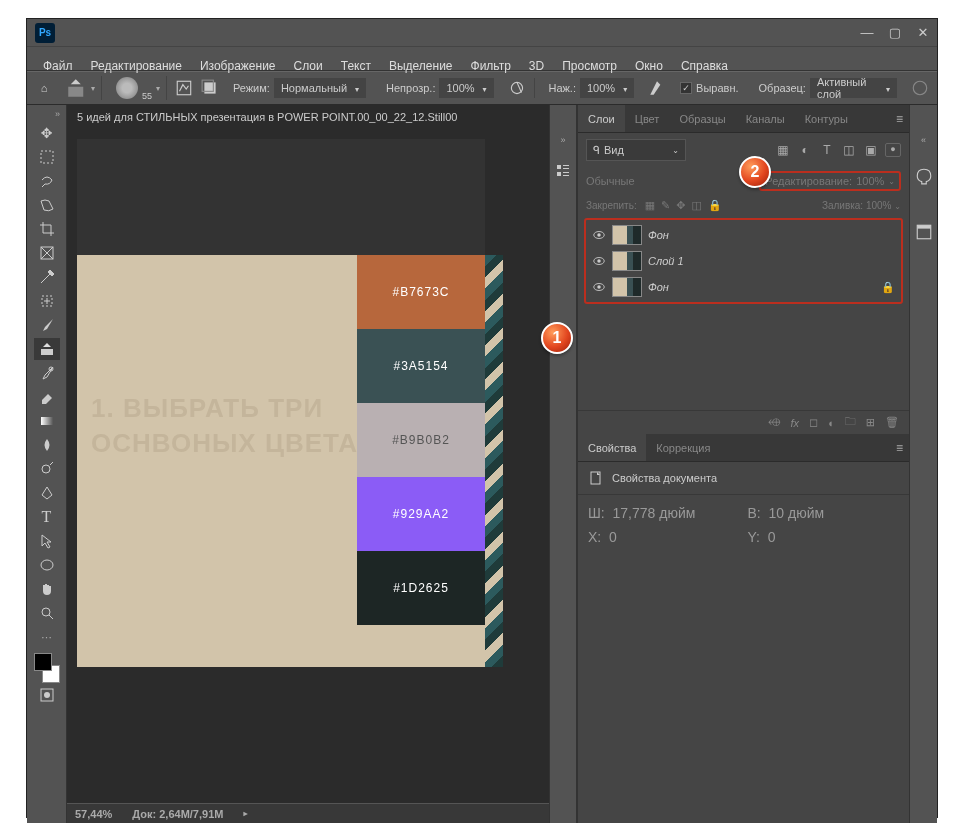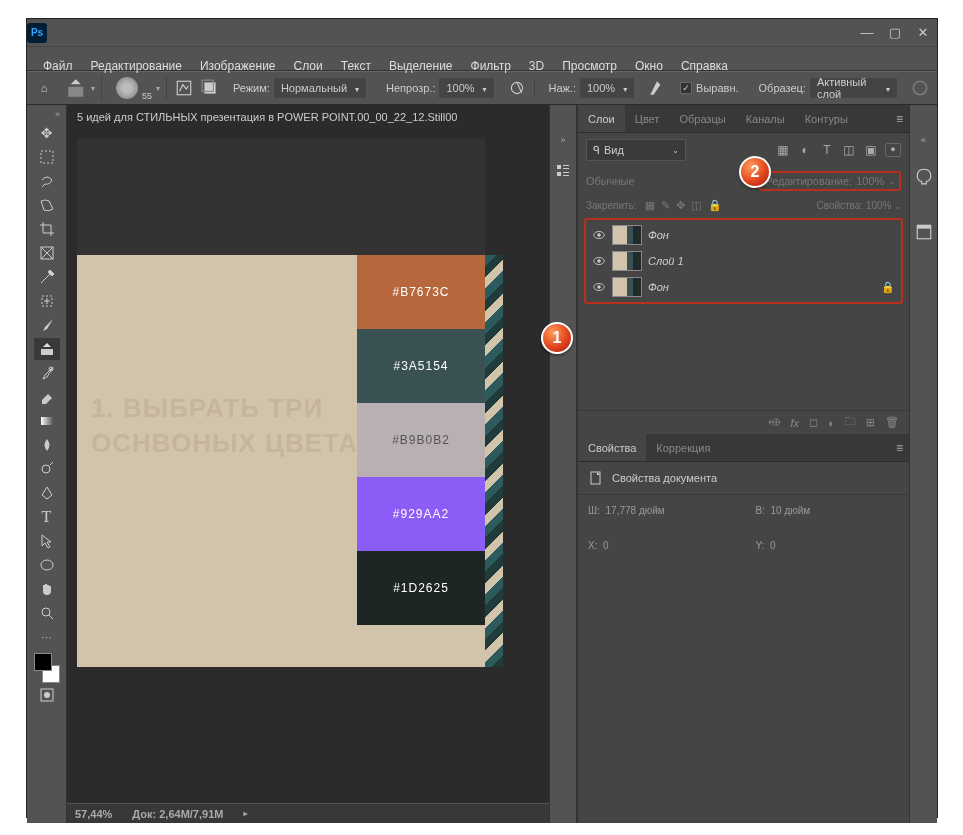--- a/index.html
+++ b/index.html
@@ -1,18 +1,18 @@
 <!DOCTYPE html>
 <html><head>
 <meta charset="utf-8">
 <style>
 * { box-sizing: border-box; margin: 0; padding: 0; font-family: Tahoma, Arial, sans-serif; user-select: none; }
 body { background: #fff; width: 963px; height: 835px; position: relative; overflow: hidden; }
 .app-shell { position: absolute; left: 26px; top: 18px; width: 912px; height: 800px; background: #535353; border: 1px solid #222; }
-.titlebar { height: 28px; background: #535353; display: flex; align-items: center; padding: 0 0 0 0; border-bottom: 1px solid #444; }
+.titlebar { height: 28px; background: #535353; display: flex; align-items: center; padding: 0 0 0 8px; border-bottom: 1px solid #444; }
 .titlebar .ps-icon { width: 20px; height: 20px; background: #001e36; border-radius: 3px; display: flex; align-items: center; justify-content: center; color: #31a8ff; font-size: 10px; font-weight: bold; }
 .win-controls { margin-left: auto; display: flex; }
 .win-btn { width: 28px; height: 22px; display: flex; align-items: center; justify-content: center; color: #ccc; font-size: 13px; }
 .menubar { height: 24px; background: #535353; display: flex; align-items: center; gap: 2px; padding: 0 8px; color: #ddd; font-size: 12px; border-bottom: 1px solid #333; }
 .menubar span { padding: 2px 8px; cursor: pointer; margin-top: 15px; }
 .optionsbar { height: 34px; background: #535353; display: flex; align-items: center; padding: 0 8px; gap: 8px; color: #ccc; font-size: 11px; border-bottom: 1px solid #2b2b2b; border-top: 1px solid #666; }
 .opt-block { display: flex; align-items: center; gap: 4px; padding: 0 6px; }
 .opt-block.sep { border-right: 1px solid #444; height: 24px; }
 .opt-icon { width: 20px; height: 20px; display: flex; align-items: center; justify-content: center; color: #ccc; }
 .opt-dd { border: 1px solid #444; background: #444; color: #ccc; font-size: 11px; height: 20px; padding: 0 6px; display: flex; align-items: center; gap: 4px; }
@@ -56,21 +56,21 @@
 .lock-row .licons span { font-size: 11px; }
 .fill-box { margin-left: auto; font-size: 10px; color: #777; }
 .layer-list { border: 2px solid #bb2e1e; border-radius: 3px; margin: 2px 6px 6px 6px; padding: 2px 0; }
 .layer-item { height: 26px; display: flex; align-items: center; padding: 0 6px; gap: 6px; font-size: 11px; color: #ccc; }
 .eye { width: 14px; height: 14px; }
 .thumb { width: 30px; height: 20px; background: linear-gradient(90deg,#d2c4aa 50%,#3a5053 50% 70%,#1f2a2a 70%); border: 1px solid #888; }
 .layer-name { font-style: italic; }
 .lock-icon { margin-left: auto; color: #aaa; font-size: 11px; }
 .layer-ops { height: 24px; border-top: 1px solid #383838; display: flex; align-items: center; justify-content: flex-end; gap: 10px; padding: 0 10px; color: #888; font-size: 11px; }
 .props-panel .prop-header { padding: 8px 10px; display: flex; align-items: center; gap: 8px; color: #ccc; font-size: 11px; border-bottom: 1px solid #383838; }
-.prop-body { padding: 10px; color: #999; font-size: 10px; display: grid; grid-template-columns: 1fr 1fr; gap: 24px; }
+.prop-body { padding: 10px; color: #999; font-size: 14px; display: grid; grid-template-columns: 1fr 1fr; gap: 8px; }
 .prop-body .full { grid-column: 1 / -1; }
 .right-rail { width: 28px; background: #535353; border-left: 1px solid #333; display: flex; flex-direction: column; align-items: center; padding-top: 30px; gap: 18px; }
 .right-rail .ricon { width: 20px; height: 18px; color: #ccc; }
 .marker { position: absolute; width: 32px; height: 32px; border-radius: 50%; background: radial-gradient(circle at 35% 30%, #ff9c5a, #e2461f 55%, #9c1e08 100%); border: 2px solid #fff; box-shadow: 0 2px 3px rgba(0,0,0,.3); display: flex; align-items: center; justify-content: center; color: #fff; font-weight: bold; font-size: 16px; z-index: 50; }
 .tools-col .chevron-row { height: 14px; width: 100%; display: flex; align-items: center; justify-content: flex-end; padding-right: 6px; color: #aaa; font-size: 9px; }
 .panel-gutter .chevron, .right-rail .chevron { color: #aaa; font-size: 9px; height: 14px; }
 .brush-circle { width: 22px; height: 22px; border-radius: 50%; background: radial-gradient(circle,#bbb 30%,#777 100%); }
 .brush-label { font-size: 9px; color: #ccc; position: relative; top: 8px; }
 </style>
 </head>
@@ -366,21 +366,21 @@
           <div class="lock-row">
             <span>Закрепить:</span>
             <div class="licons">
               <span>▦</span>
               <span>✎</span>
               <span>✥</span>
               <span>◫</span>
               <span>🔒</span>
             </div>
             <div class="fill-box">
-              <span>Свойства:</span> <span>100%</span> <span style="font-size:8px">⌄</span>
+              <span>Заливка:</span> <span>100%</span> <span style="font-size:8px">⌄</span>
             </div>
           </div>
           <div class="layer-list">
             <div class="layer-item">
               <svg class="eye" viewBox="0 0 16 16">
                   <ellipse cx="8" cy="8" rx="6" ry="4" fill="none" stroke="#ccc"></ellipse>
                   <circle cx="8" cy="8" r="2" fill="#ccc"></circle>
                 </svg>
               <div class="thumb"></div>
               <span class="layer-name">Фон</span>

